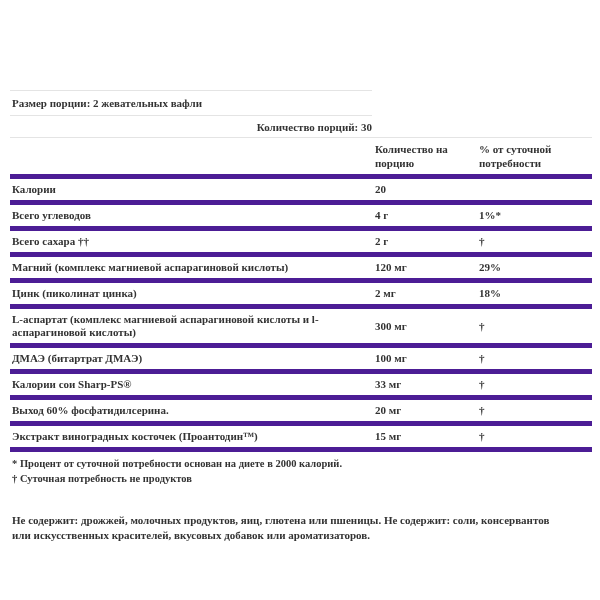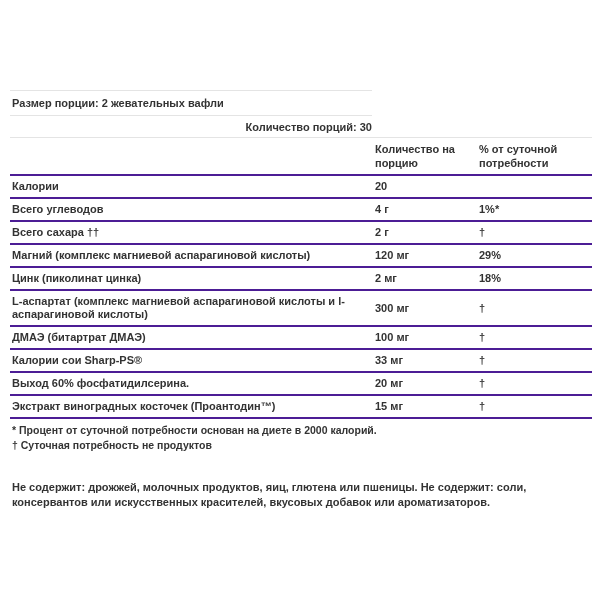--- a/index.html
+++ b/index.html
@@ -8,20 +8,21 @@
     width: 600px; height: 600px;
     font-family: "Liberation Sans", "DejaVu Sans", sans-serif;
     font-weight: 700;
     color: #333333;
     overflow: hidden;
   }
   .page {
     width: 528px; height: 600px;
     padding: 90px 8px 0 10px;
     background: #ffffff;
+    font-family: Liberation Serif, serif;
   }
   
   .serving-info { width: 362px; }
   .serving-row {
     border-top: 1px solid #e4e4e4;
     font-size: 11px;
     line-height: 13px;
     padding: 6px 0 5px 2px;
   }
   .serving-row.second { padding: 5px 0 3px 2px; text-align: right; }
@@ -32,21 +33,21 @@
     table-layout: fixed;
   }
   table.facts col.c1 { width: 363px; }
   table.facts col.c2 { width: 104px; }
   table.facts col.c3 { width: 115px; }
   table.facts th, table.facts td {
     text-align: left;
     vertical-align: middle;
     font-size: 11px;
     line-height: 13px;
-    border-bottom: 2px solid #4c1d95;
+    border-bottom: 5px solid #4c1d95;
     padding: 4px 12px 4px 2px;
   }
   table.facts thead th {
     border-top: 1px solid #e4e4e4;
     line-height: 14px;
     padding: 4px 12px 4px 2px;
   }
   
   .footnotes {
     margin-top: 4px;

